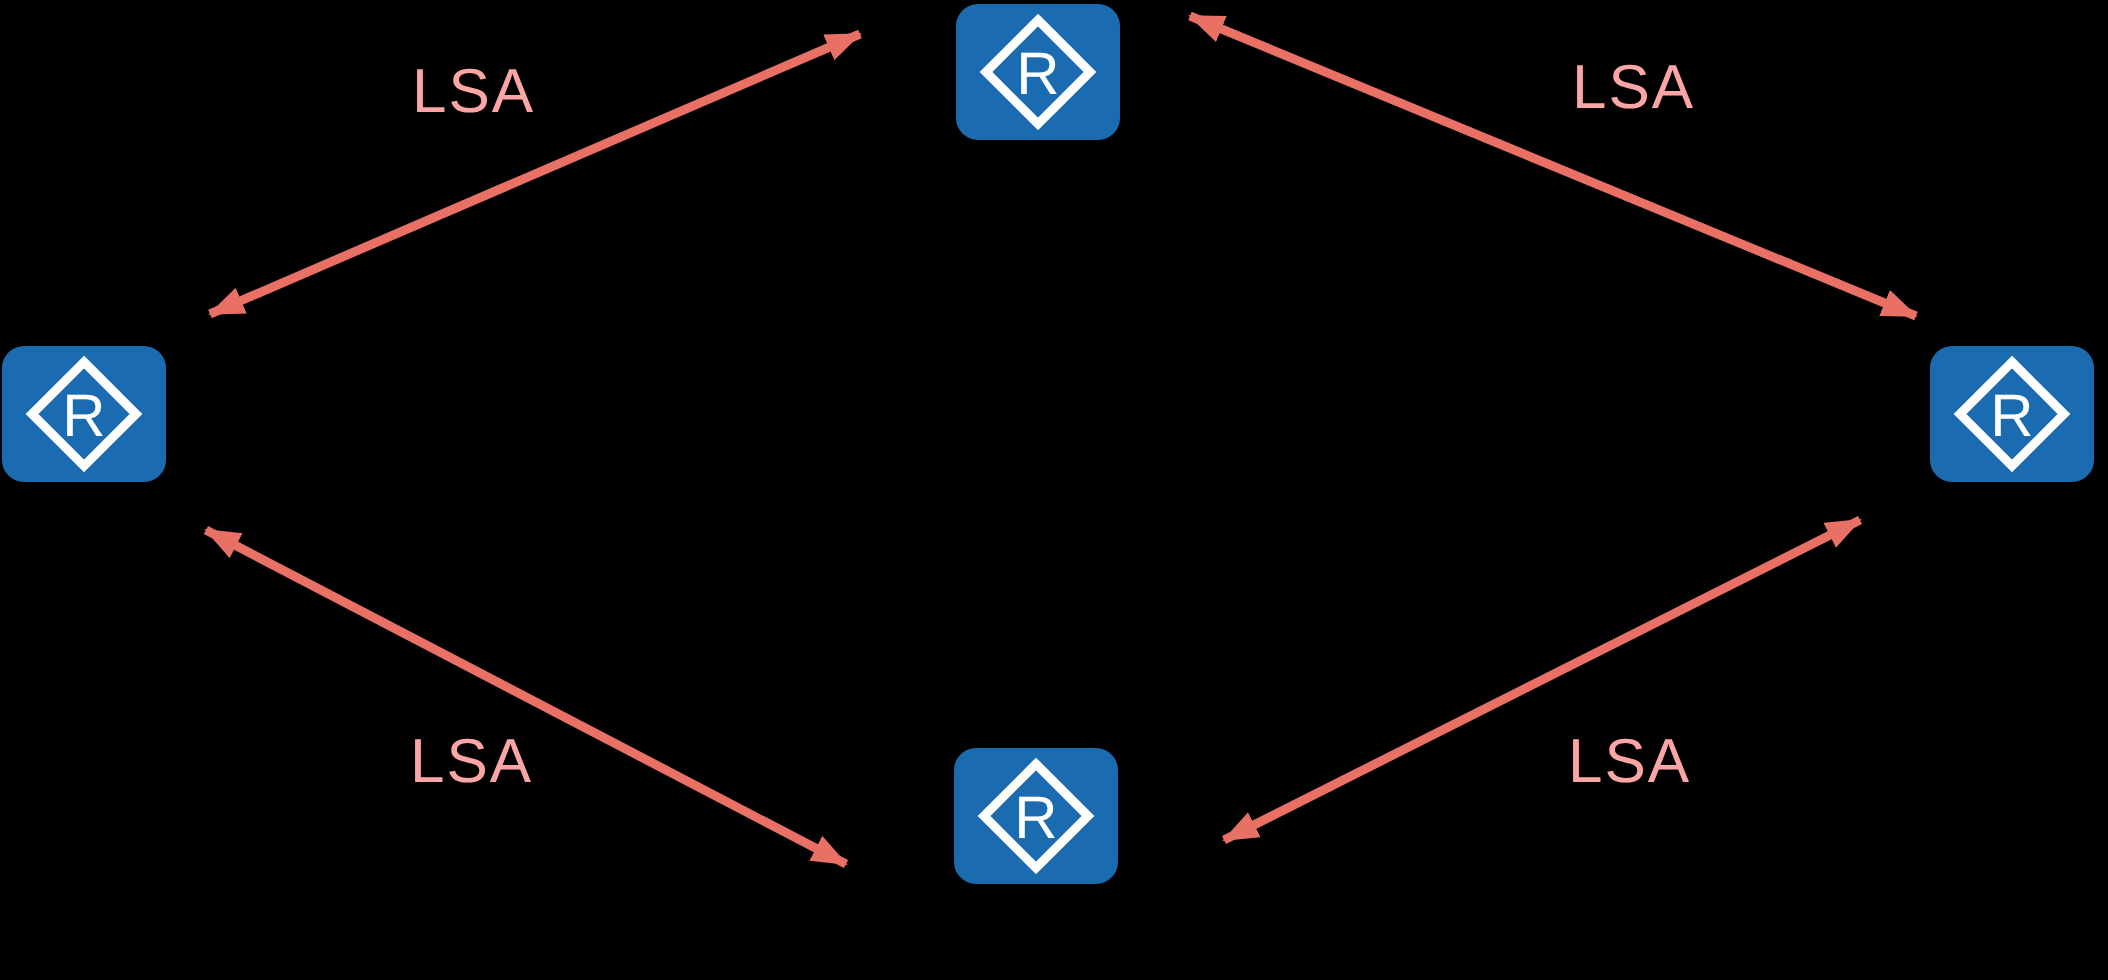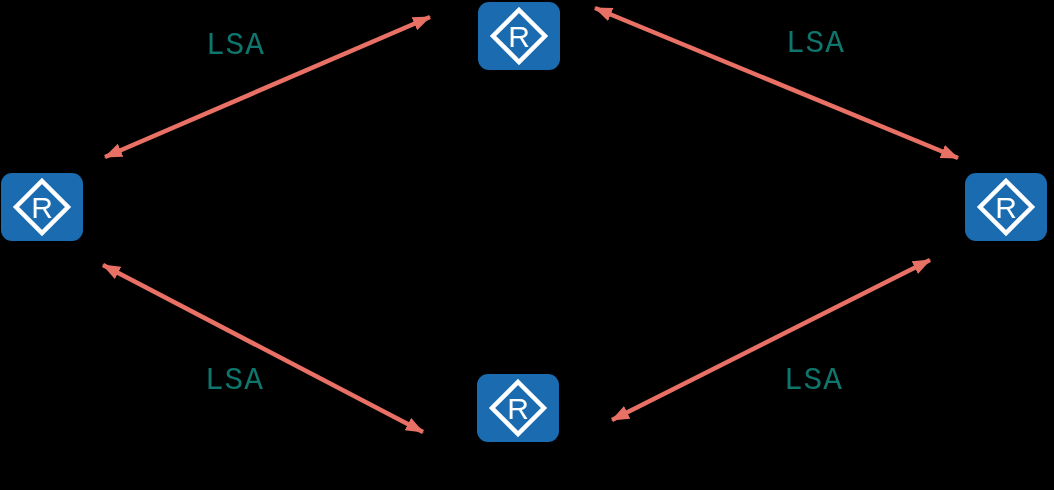--- a/index.html
+++ b/index.html
@@ -40,22 +40,22 @@
   .router-left   { left: 1px;   top: 173px; }
   .router-right  { left: 965px; top: 173px; }
   .router-bottom { left: 477px; top: 374px; }
   .router .glyph {
     font-family: "Liberation Sans", sans-serif;
     font-size: 30px;
     fill: #ffffff;
   }
   .lsa-label {
     position: absolute;
-    color: #0f766e;
-    font-family: Liberation Mono, monospace;
+    color: #fca5a5;
+    font-family: Liberation Sans, sans-serif;
     font-size: 31px;
     line-height: 1;
     letter-spacing: 1px;
     white-space: nowrap;
   }
   .lsa-top-left     { left: 206px; top: 30px; }
   .lsa-top-right    { left: 786px; top: 28px; }
   .lsa-bottom-left  { left: 205px; top: 365px; }
   .lsa-bottom-right { left: 784px; top: 365px; }
 </style>

